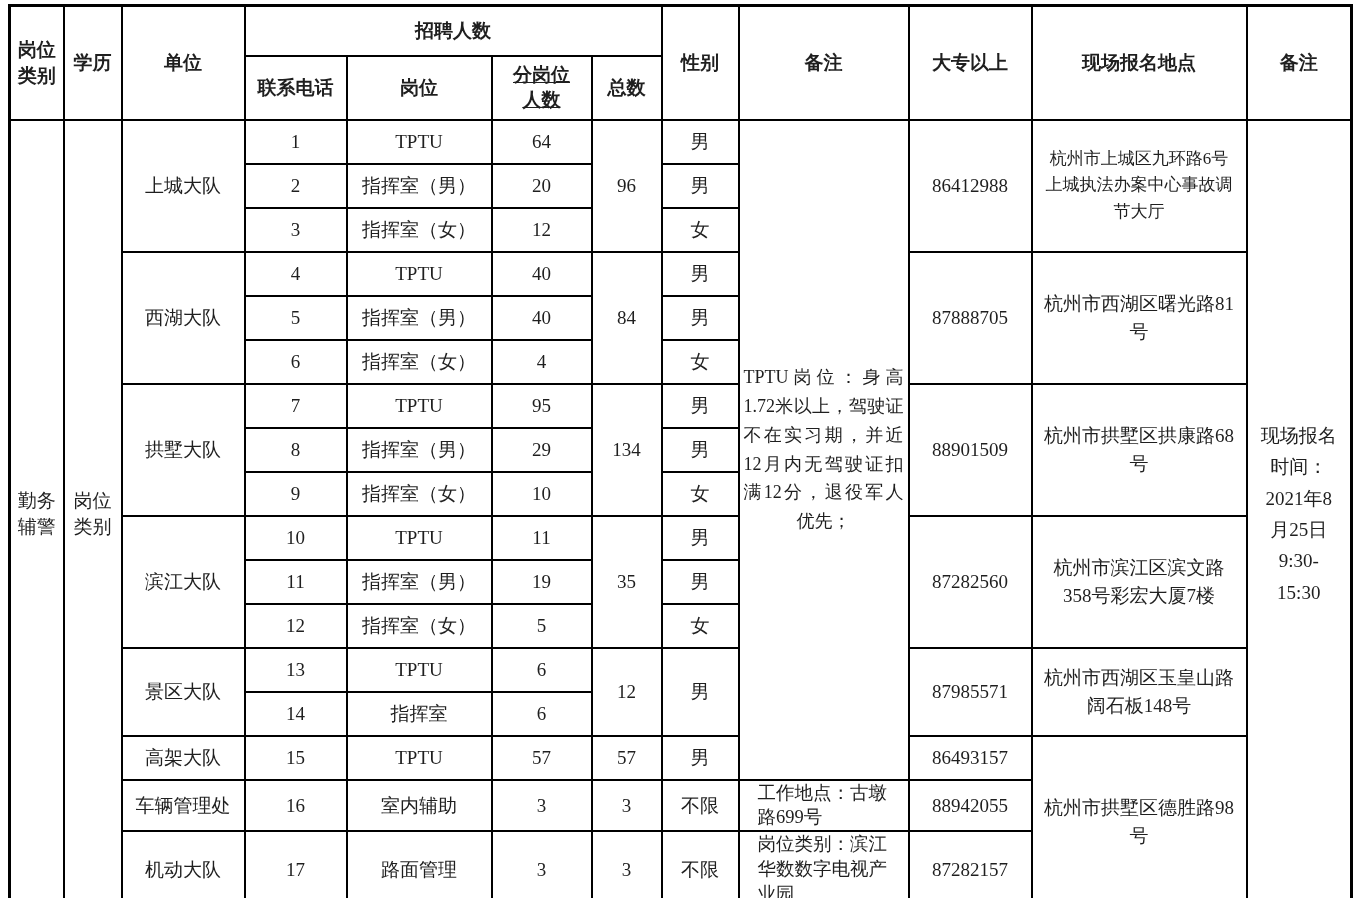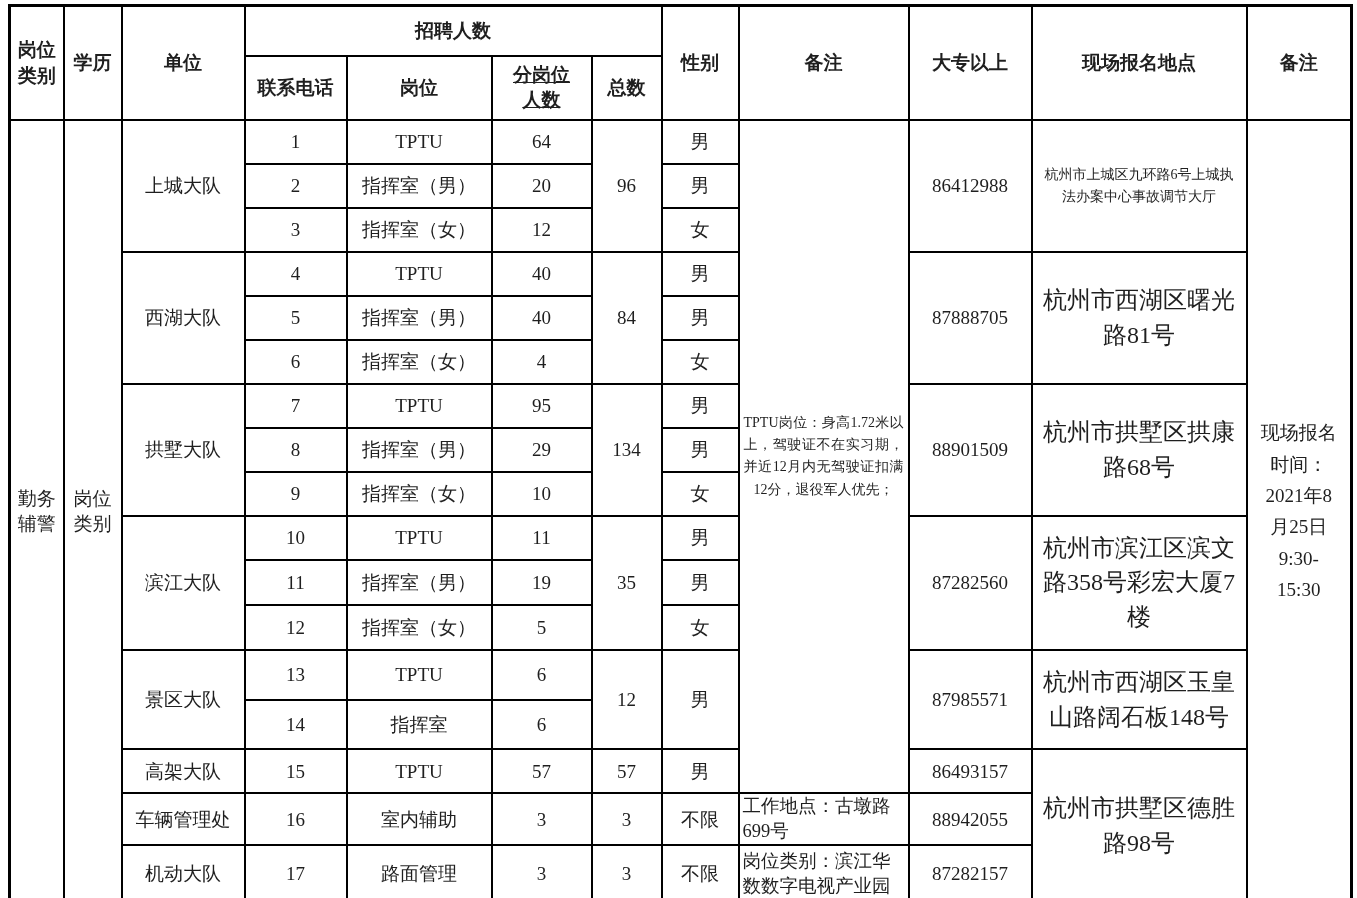--- a/index.html
+++ b/index.html
@@ -41,42 +41,42 @@
   tr.r   { height: 44px; }
   tr.r16 { height: 48px; }
   tr.r17 { height: 58px; }
   .w3em {
     display: inline-block;
     width: 3.05em;
     line-height: 1.3;
     text-decoration: underline;
   }
   td.loc {
-    font-size: 24px;
+    font-size: 19px;
     line-height: 1.45;
     padding: 14px 8px;
   }
   td.loc-sm {
-    font-size: 14px;
+    font-size: 17px;
     line-height: 1.55;
     padding: 12px 9px;
   }
   td.remark-main {
-    font-size: 14px;
+    font-size: 18px;
     line-height: 1.6;
     text-align: justify;
     text-align-last: center;
     text-justify: inter-character;
     padding: 0 4px;
   }
   td.remark-left {
     text-align: left;
     font-size: 18.5px;
     line-height: 1.35;
-    padding: 0 3px;
+    padding: 0 18px;
   }
   td.remark-side {
     font-weight: normal;
     font-size: 19px;
     line-height: 1.65;
     padding: 8px 11px;
   }
 </style>
 </head>
 <body>

